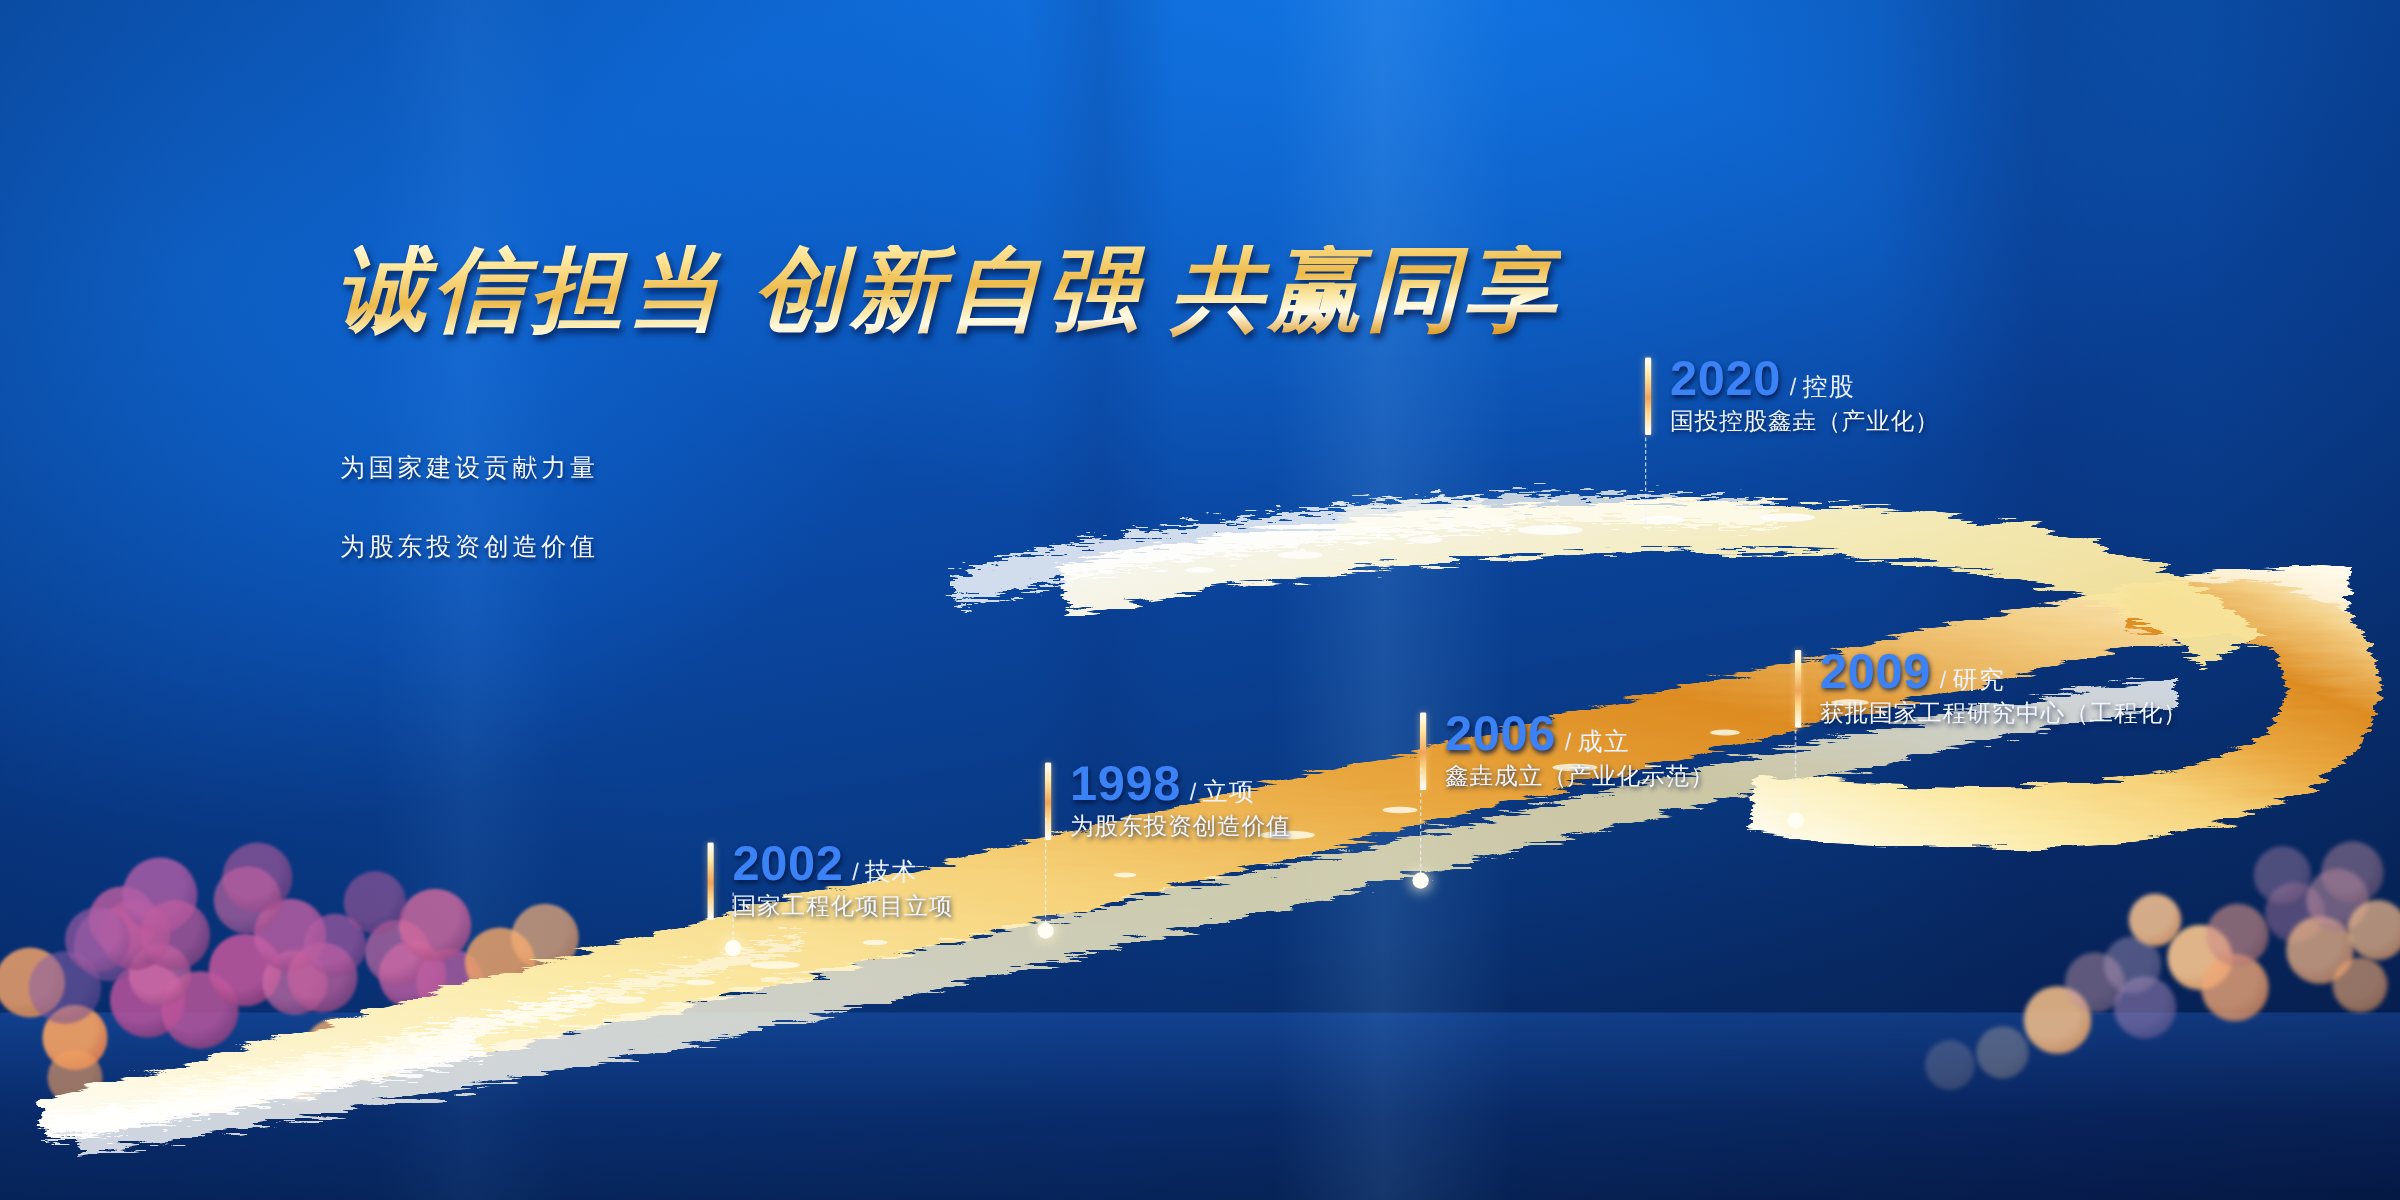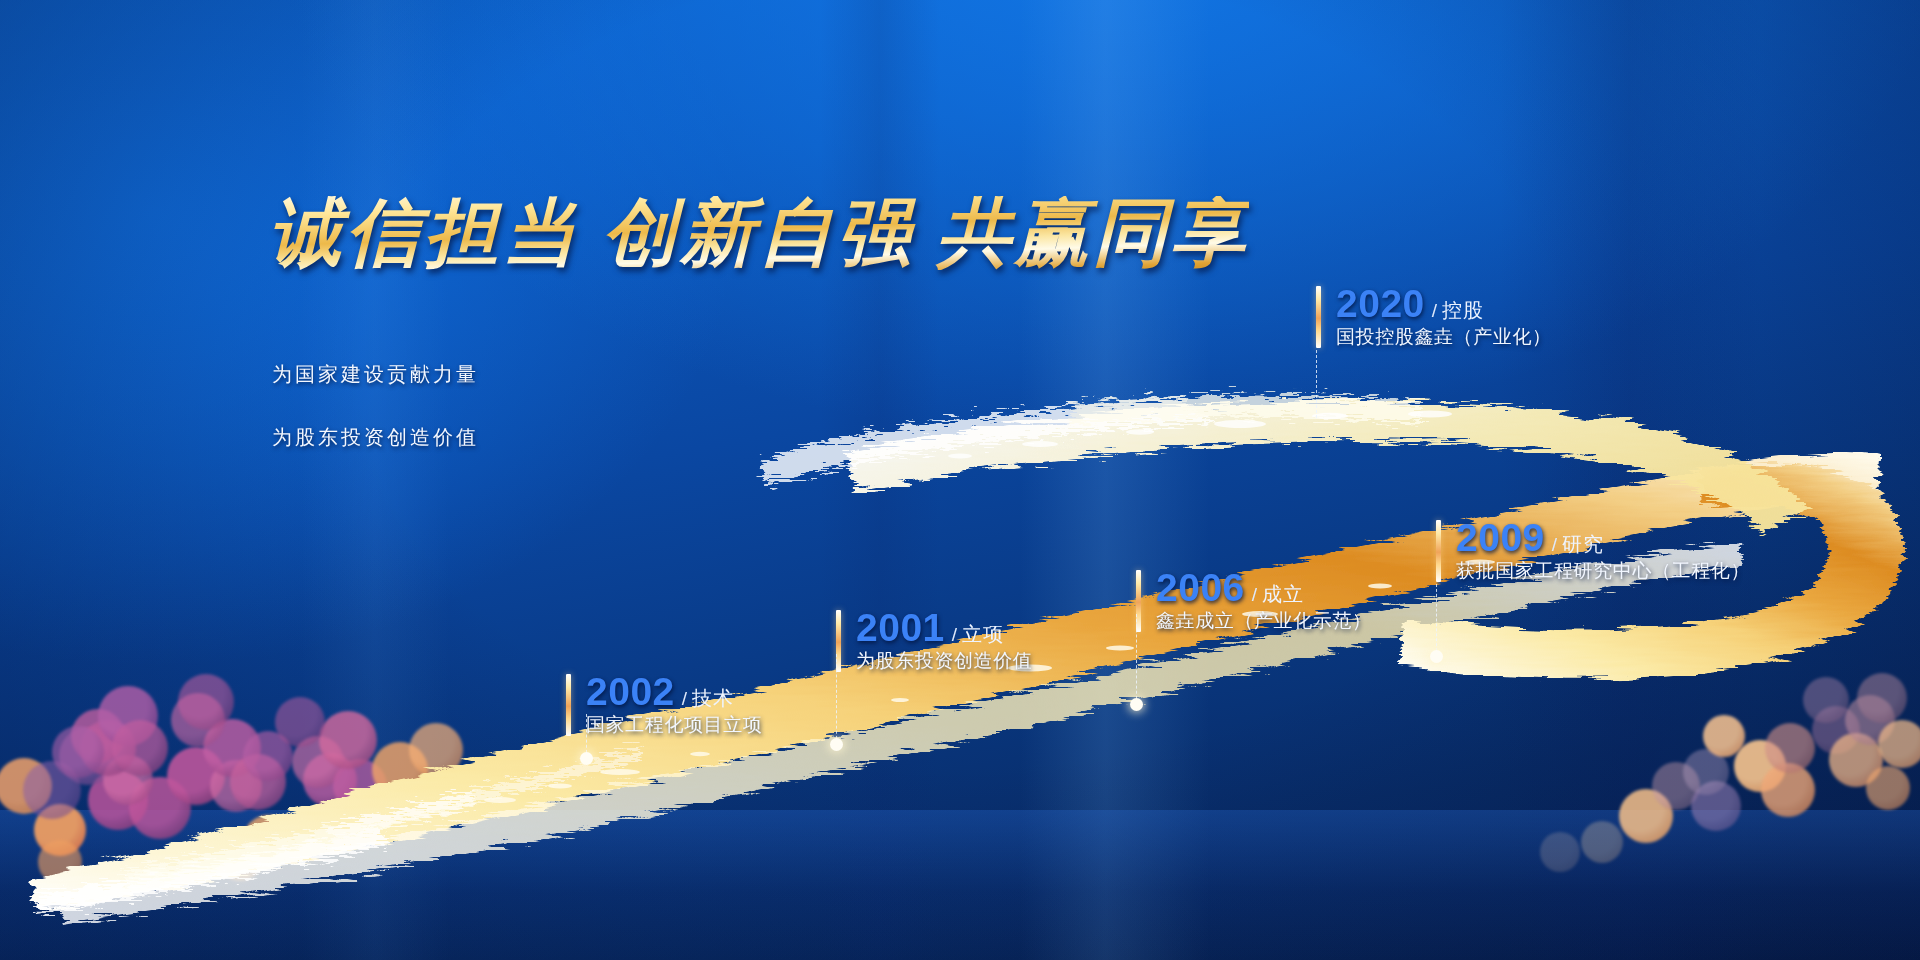--- a/index.html
+++ b/index.html
@@ -265,21 +265,21 @@
       <span class="num">2002</span><span class="slash">/</span><span class="tag">技术</span>
     </div>
     <div class="desc">国家工程化项目立项</div>
   </div>
   <div class="leader" style="left:586px;top:714px;height:44px;"></div>
   <div class="dot" style="left:580px;top:752px;"></div>
 
   <div class="marker" style="left:836px;top:608px;">
     <div class="bar"></div>
     <div class="yr">
-      <span class="num">2001</span><span class="slash">/</span><span class="tag">立项</span>
+      <span class="num">1998</span><span class="slash">/</span><span class="tag">立项</span>
     </div>
     <div class="desc">为股东投资创造价值</div>
   </div>
   <div class="leader" style="left:836px;top:654px;height:90px;"></div>
   <div class="dot" style="left:830px;top:738px;"></div>
 
   <div class="marker" style="left:1136px;top:568px;">
     <div class="bar"></div>
     <div class="yr">
       <span class="num">2006</span><span class="slash">/</span><span class="tag">成立</span>

